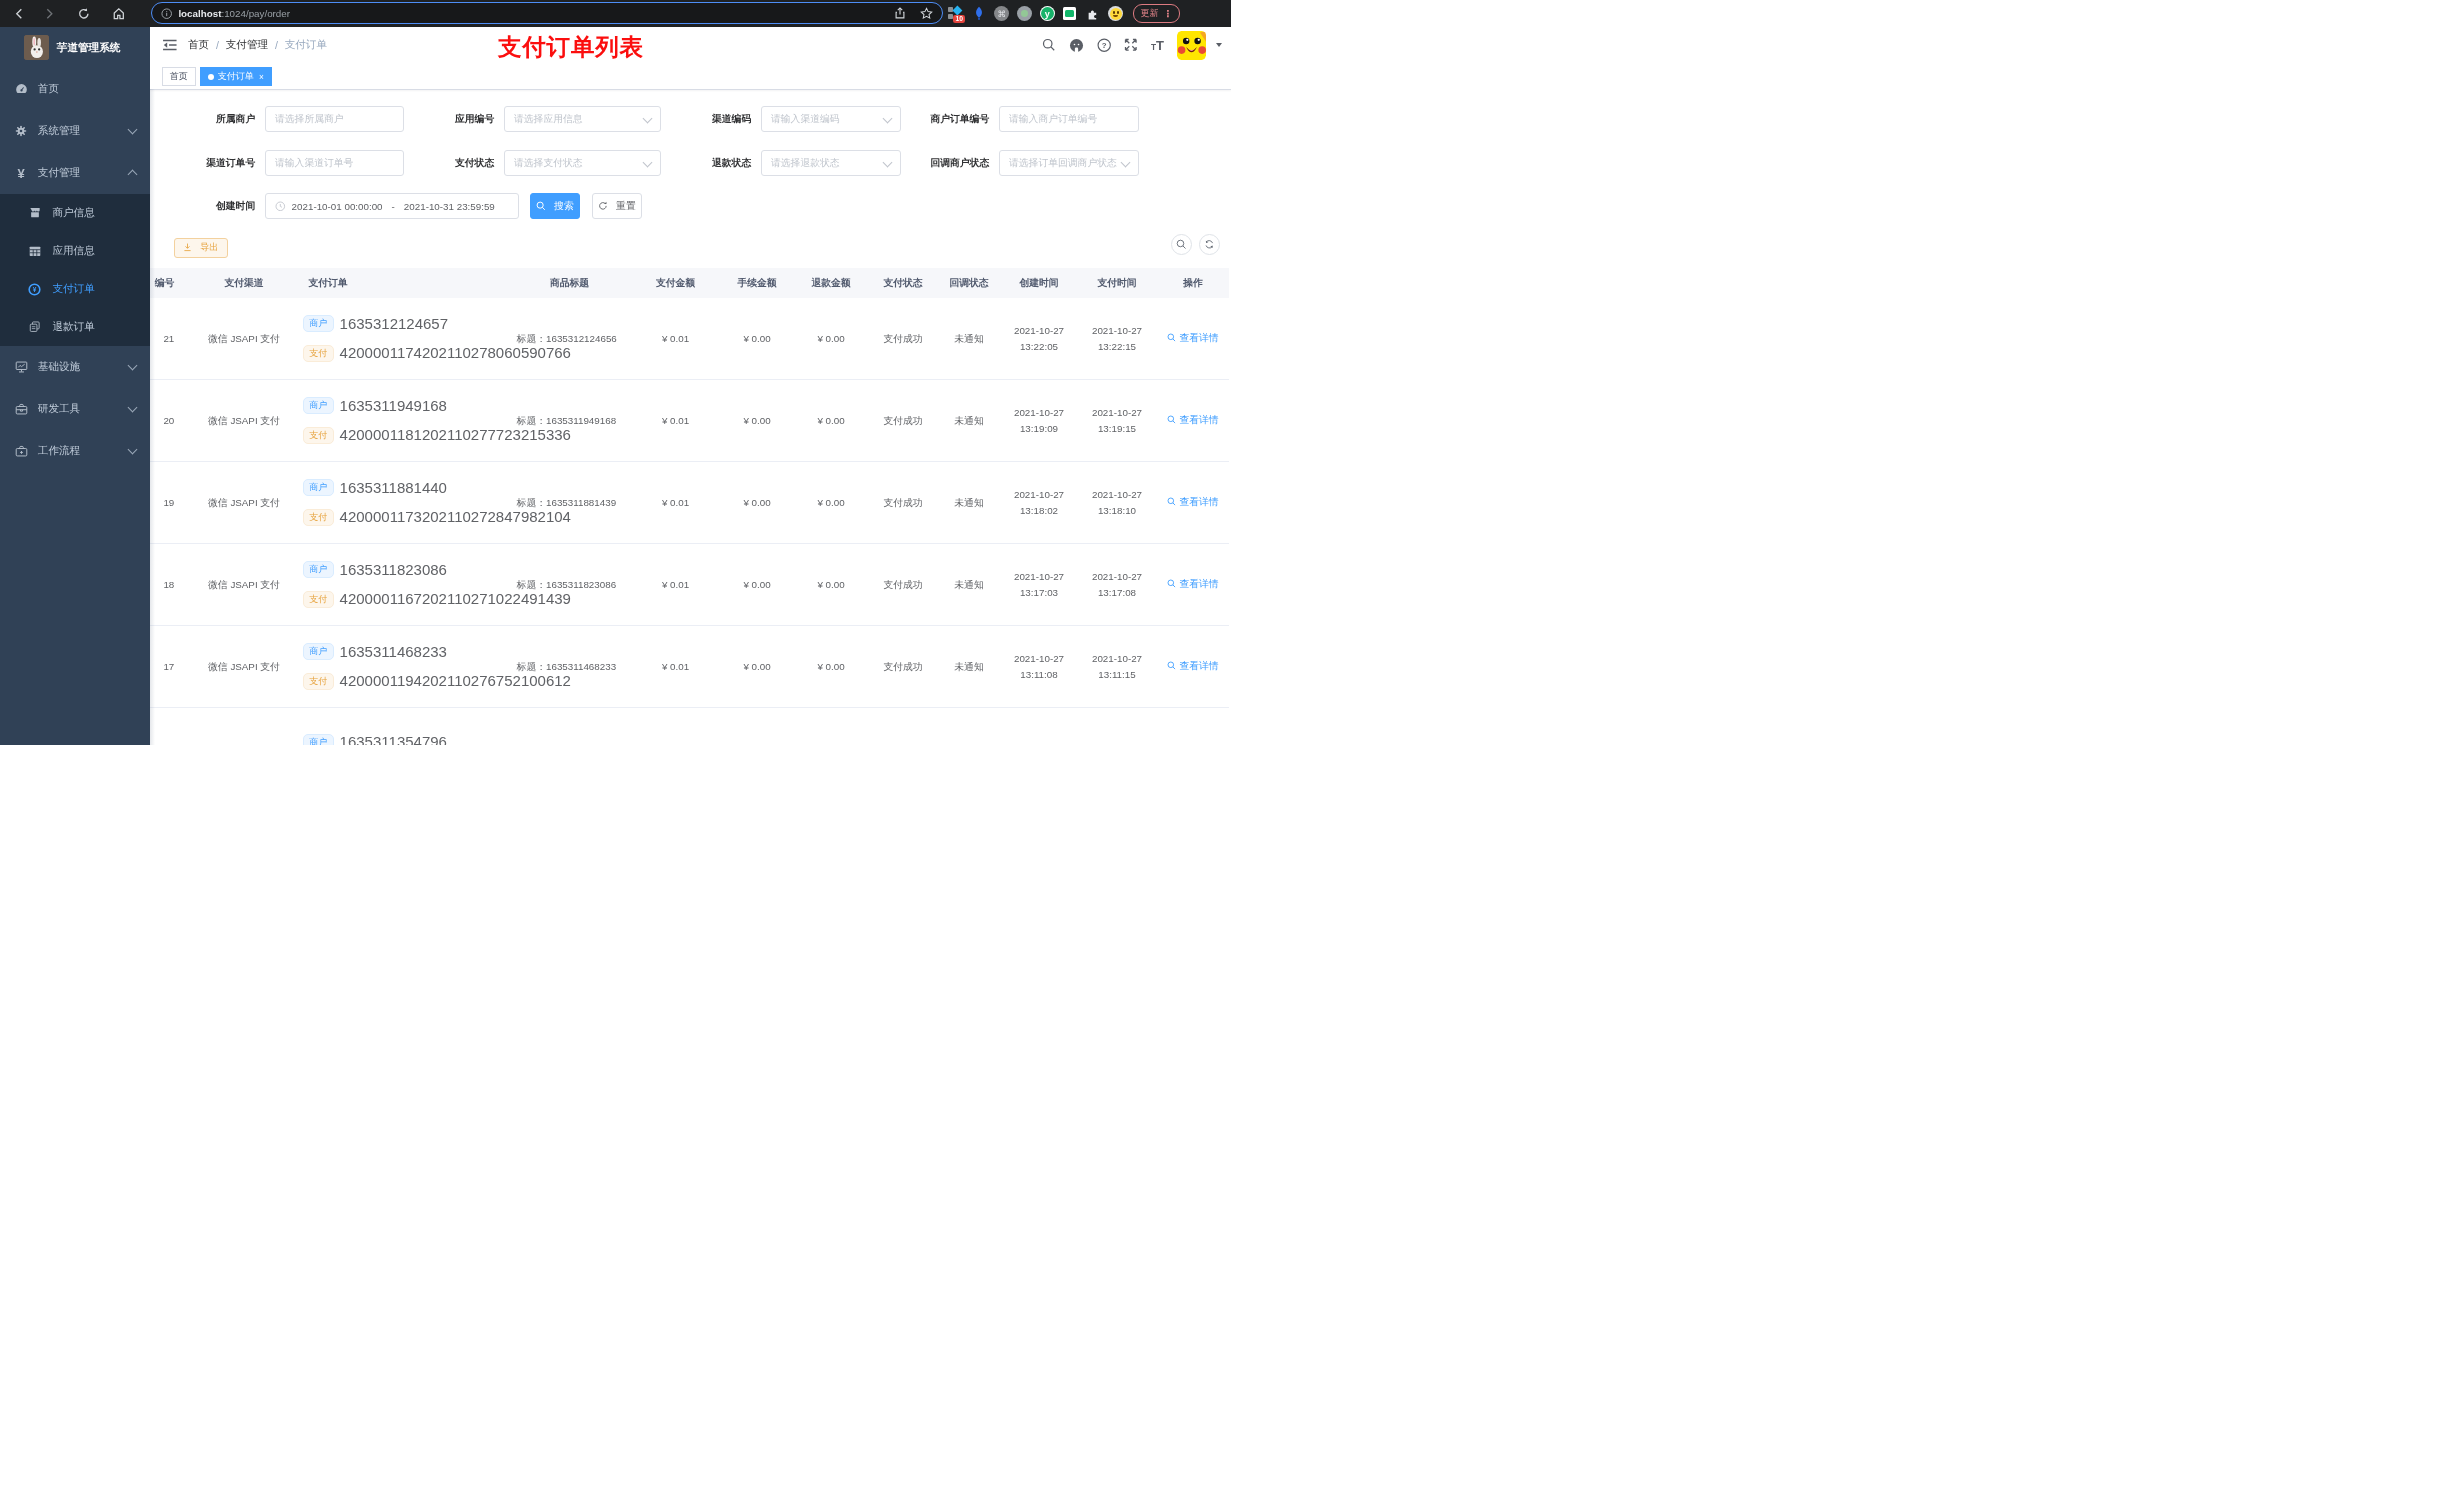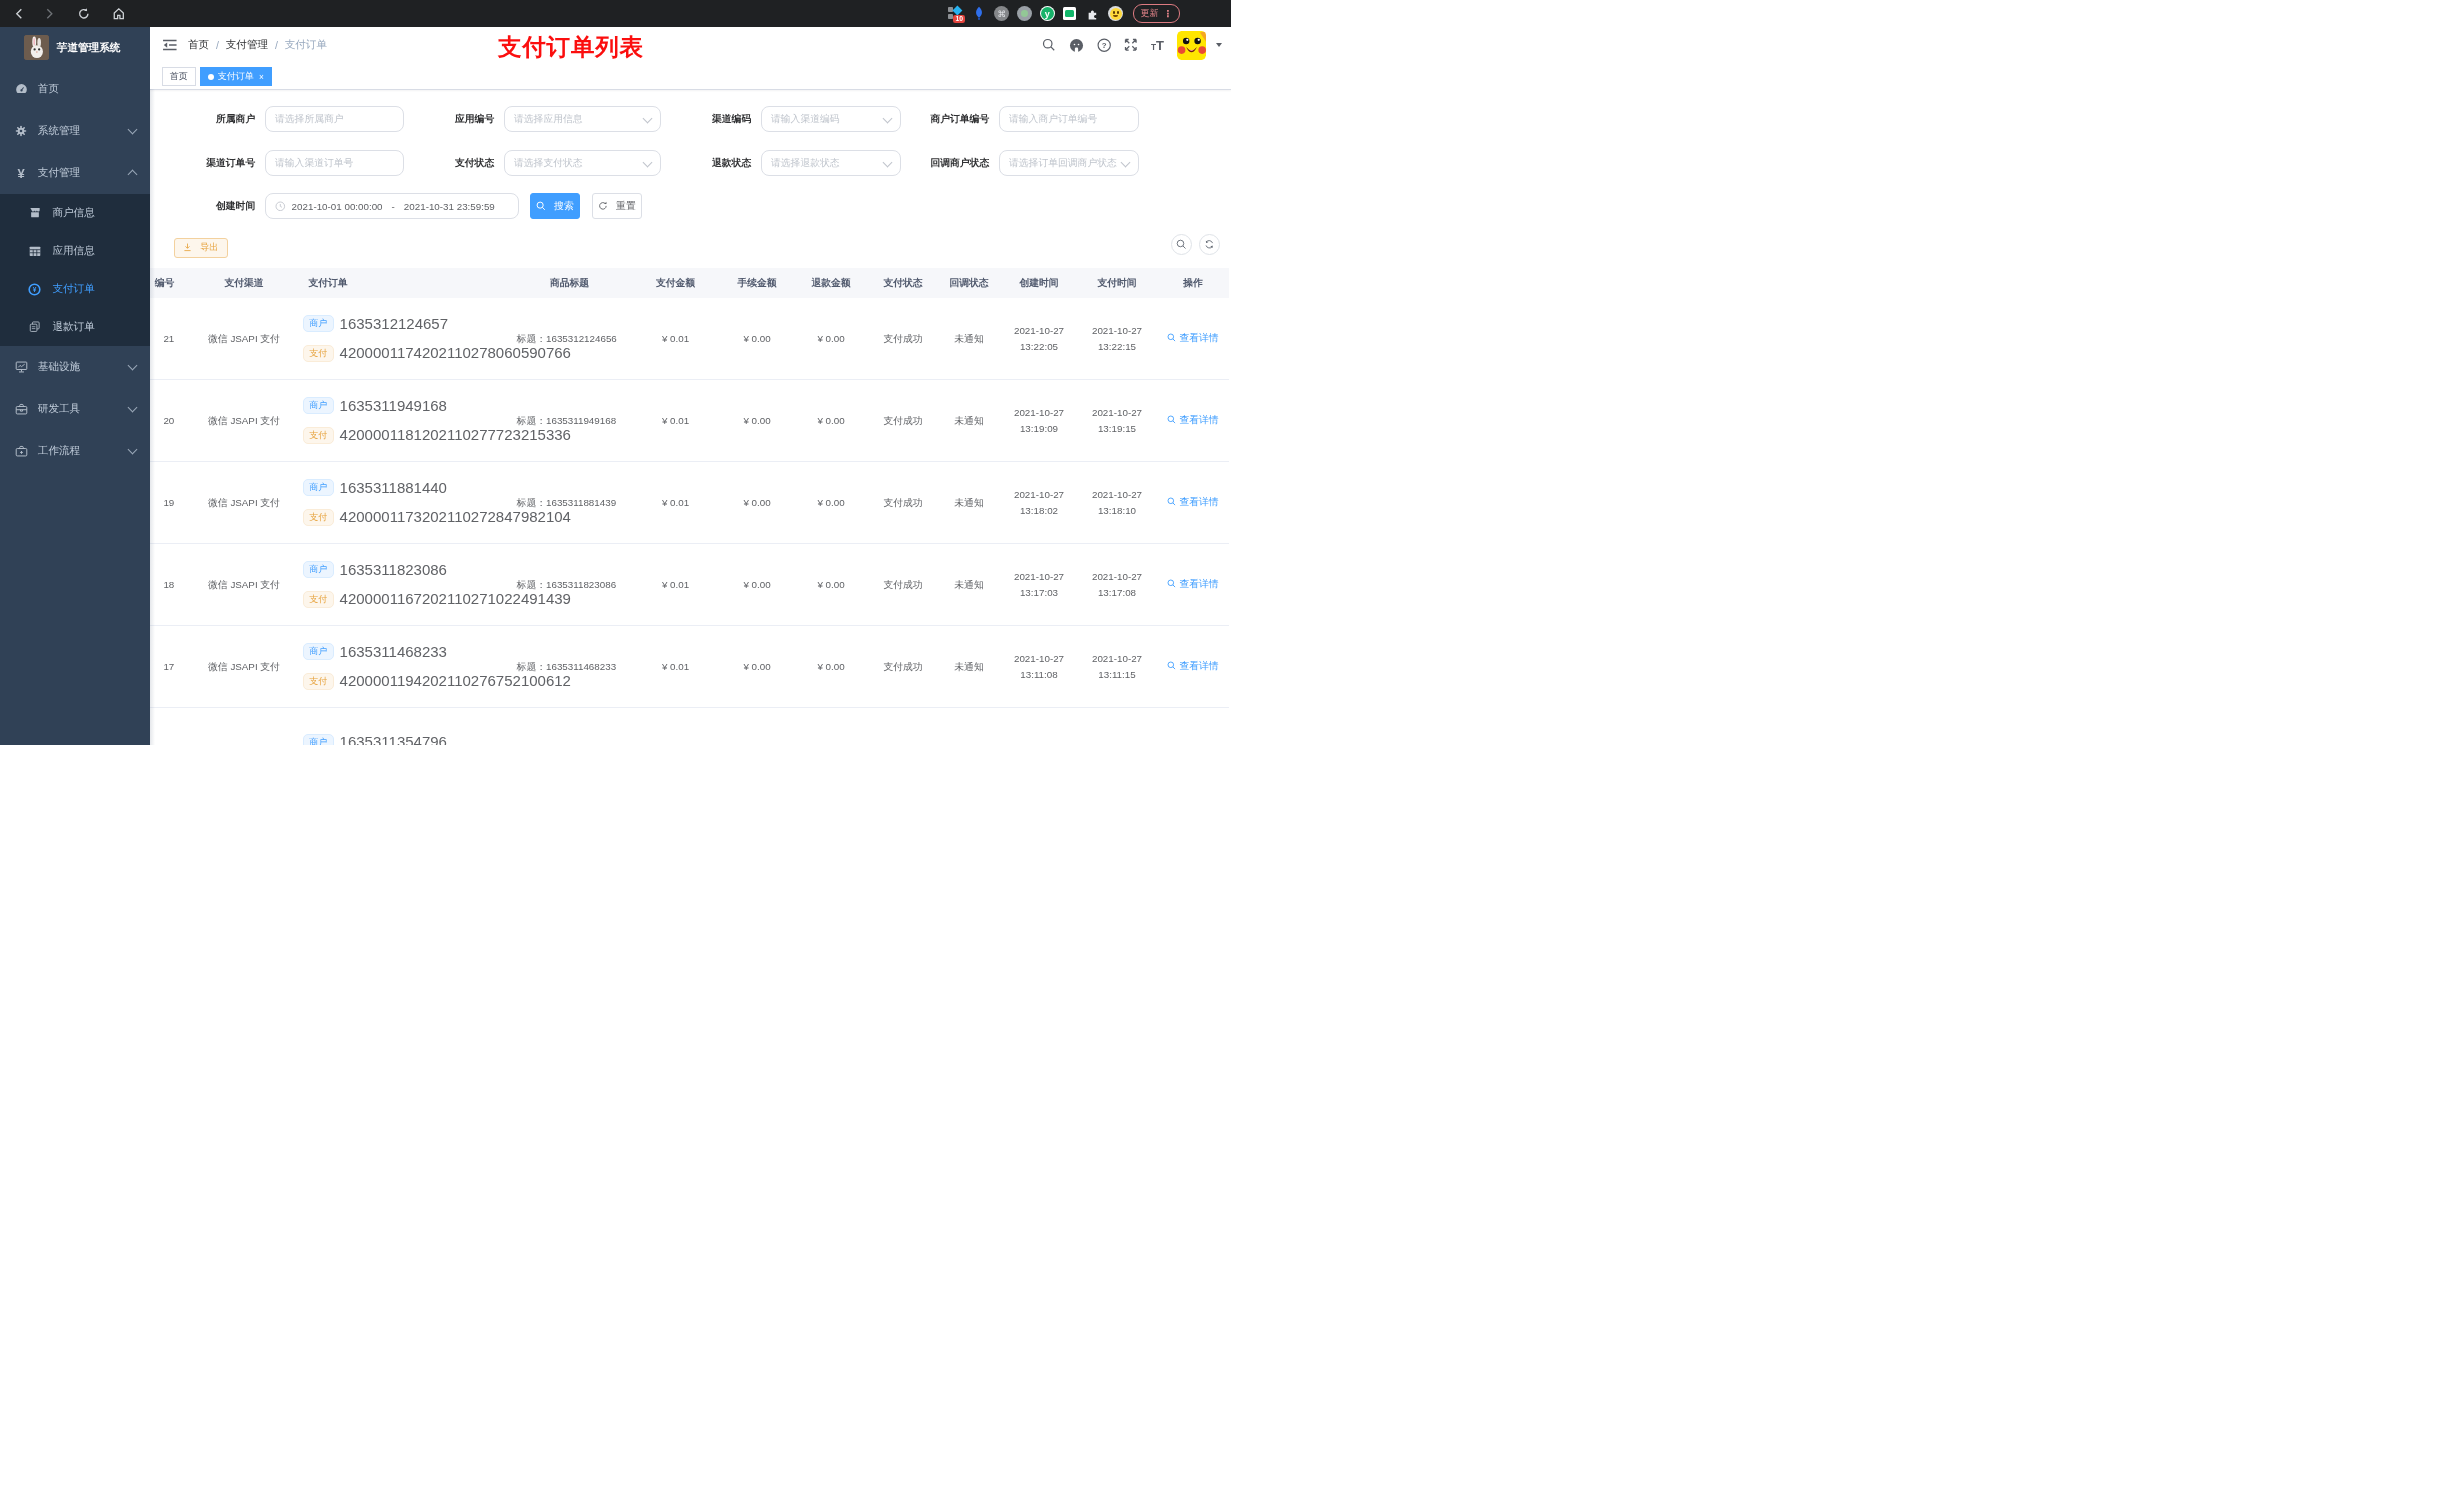--- a/index.html
+++ b/index.html
@@ -73,21 +73,21 @@
        align-items:center;padding:0 6.8px;gap:3.8px;cursor:pointer;box-sizing:border-box}
   .tab.active{background:#409eff;border-color:#409eff;color:#fff}
   .tab .dot{width:6px;height:6px;border-radius:50%;background:#fff}
   .tab .x{font-size:8.3px;margin-left:1.5px}
   
   .content{position:absolute;top:89px;left:150px;right:0;bottom:0;background:#fff;overflow:hidden}
   .content::before{content:'';position:absolute;left:0;top:0;bottom:0;width:5.3px;
         background:linear-gradient(90deg,rgba(40,60,90,.12),rgba(40,60,90,0));z-index:9;pointer-events:none}
   .f{position:absolute;display:flex;align-items:center;height:26px}
   .lbl{font-size:9.8px;font-weight:700;color:#303133;text-align:right;box-sizing:border-box;padding-right:9.8px;white-space:nowrap}
-  .ipt{height:26px;border:0.8px solid #dcdfe6;border-radius:8px;box-sizing:border-box;background:#fff;
+  .ipt{height:26px;border:0.8px solid #dcdfe6;border-radius:3px;box-sizing:border-box;background:#fff;
        display:flex;align-items:center;padding:0 9px;position:relative;cursor:text}
   .ph{font-size:9.8px;color:#bfc4cc;white-space:nowrap}
   .selarr{position:absolute;right:9px;top:50%;width:6px;height:6px;margin-top:-4.5px;
           border-left:1.1px solid #c0c4cc;border-bottom:1.1px solid #c0c4cc;transform:rotate(-45deg)}
   .f0 .lbl,.f4 .lbl,.f8 .lbl{width:115px}
   .f0 .ipt,.f4 .ipt{width:139px}
   .f1,.f5{left:239px}.f2,.f6{left:496px}.f3,.f7{left:723px}
   .f1 .lbl,.f5 .lbl,.f2 .lbl,.f6 .lbl{width:115px}
   .f3 .lbl,.f7 .lbl{width:126px}
   .f1 .ipt,.f5 .ipt{width:157px}
@@ -144,20 +144,38 @@
         <path d="M14.5 9a5.5 5.5 0 1 1-1.6-3.9" fill="none" stroke="#cdd1d5" stroke-width="1.8"></path>
         <path d="M13 1.5 L13.2 5.4 L9.4 5.2 Z" fill="#cdd1d5"></path>
       </svg>
   </div>
   <div class="nav-ico" style="left:112px">
     <svg width="13.6" height="13.6" viewBox="0 0 18 18">
         <path d="M3 8 L9 2.5 L15 8 V15.5 H10.5 V11 h-3 V15.5 H3 Z" fill="none" stroke="#cdd1d5" stroke-width="1.7"></path>
       </svg>
   </div>
 
+  <div class="omnibox">
+    <svg width="11.4" height="11.4" viewBox="0 0 16 16">
+        <circle cx="8" cy="8" r="6.7" fill="none" stroke="#9aa0a6" stroke-width="1.4"></circle>
+        <rect x="7.3" y="7" width="1.4" height="4.4" fill="#9aa0a6"></rect>
+        <rect x="7.3" y="4.4" width="1.4" height="1.5" fill="#9aa0a6"></rect>
+      </svg>
+    <div class="url"><b>localhost</b><span>:1024/pay/order</span></div>
+    <div class="omni-right">
+      <svg width="12" height="12" viewBox="0 0 16 16">
+          <path d="M8 1.5 V10" stroke="#d2d6da" stroke-width="1.5" fill="none"></path>
+          <path d="M5 4.2 L8 1.4 L11 4.2" stroke="#d2d6da" stroke-width="1.5" fill="none"></path>
+          <path d="M4 7 H2.8 V14.5 H13.2 V7 H12" stroke="#d2d6da" stroke-width="1.5" fill="none"></path>
+        </svg>
+      <svg width="13" height="13" viewBox="0 0 18 18">
+          <path d="M9 1.8 L11.2 6.4 16.2 7 12.5 10.4 13.5 15.4 9 12.9 4.5 15.4 5.5 10.4 1.8 7 6.8 6.4 Z" fill="none" stroke="#d2d6da" stroke-width="1.4"></path>
+        </svg>
+    </div>
+  </div>
 
   <div class="exts">
     <div class="ext">
       <span class="sq1"></span>
         <span class="sq2"></span>
         <span class="diamond"></span>
       <span class="badge">10</span>
     </div>
     <div class="ext">
       <svg width="12" height="15" viewBox="0 0 16 20">

